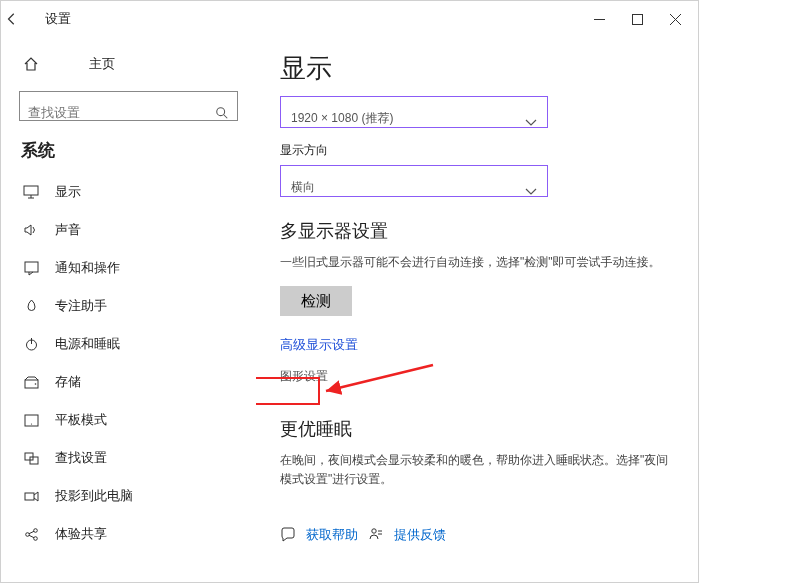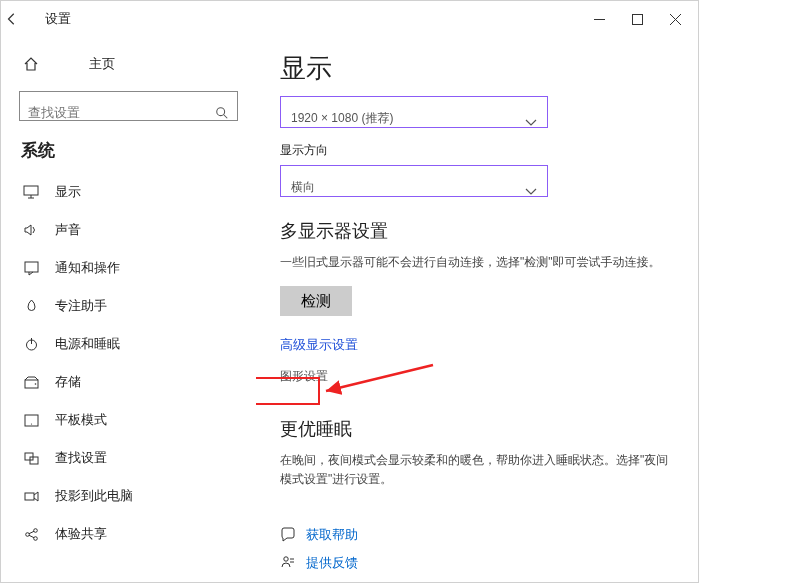--- a/index.html
+++ b/index.html
@@ -26,21 +26,21 @@
   .h1 { font-size: 26px; font-weight: 400; margin-bottom: 10px; }
   .combo { border: 1px solid #8b5cf6; width: 268px; height: 32px; display: flex; align-items: flex-end; justify-content: space-between; padding: 0 10px; cursor: pointer; margin-bottom: 14px; font-size: 12px; color: #555; }
   .label { font-size: 12px; margin-bottom: 6px; }
   .h2 { font-size: 18px; font-weight: 400; margin-top: 22px; margin-bottom: 10px; font-family: Liberation Mono, monospace; }
   .desc { font-size: 12px; color: #444; line-height: 1.6; max-width: 460px; margin-bottom: 14px; }
   .btn { background: #ccc; border: none; height: 30px; width: 72px; cursor: pointer; font-size: 15px; }
   .link { color: #1d4ed8; font-size: 13px; cursor: pointer; display: inline-block; margin-top: 20px; font-family: Liberation Mono, monospace; }
   .graphlink { color: #555; font-size: 12px; cursor: pointer; display: inline-block; margin-top: 14px; }
   .redbox { position: absolute; border: 2px solid #e22; pointer-events: none; }
   .arrow { position: absolute; pointer-events: none; }
-  .bottomlinks { margin-top: 36px; display: flex; flex-direction: column; gap: 10px; }
+  .bottomlinks { margin-top: 36px; display: flex; flex-direction: row; gap: 10px; }
   .blink { display: flex; align-items: center; gap: 10px; color: #0066cc; font-size: 13px; cursor: pointer; }
   .blink .bicon { color: #333; }
   svg { display: block; }
 </style>
 </head>
 <body>
 
 <div class="window">
   <div class="titlebar">
     <div class="back">

